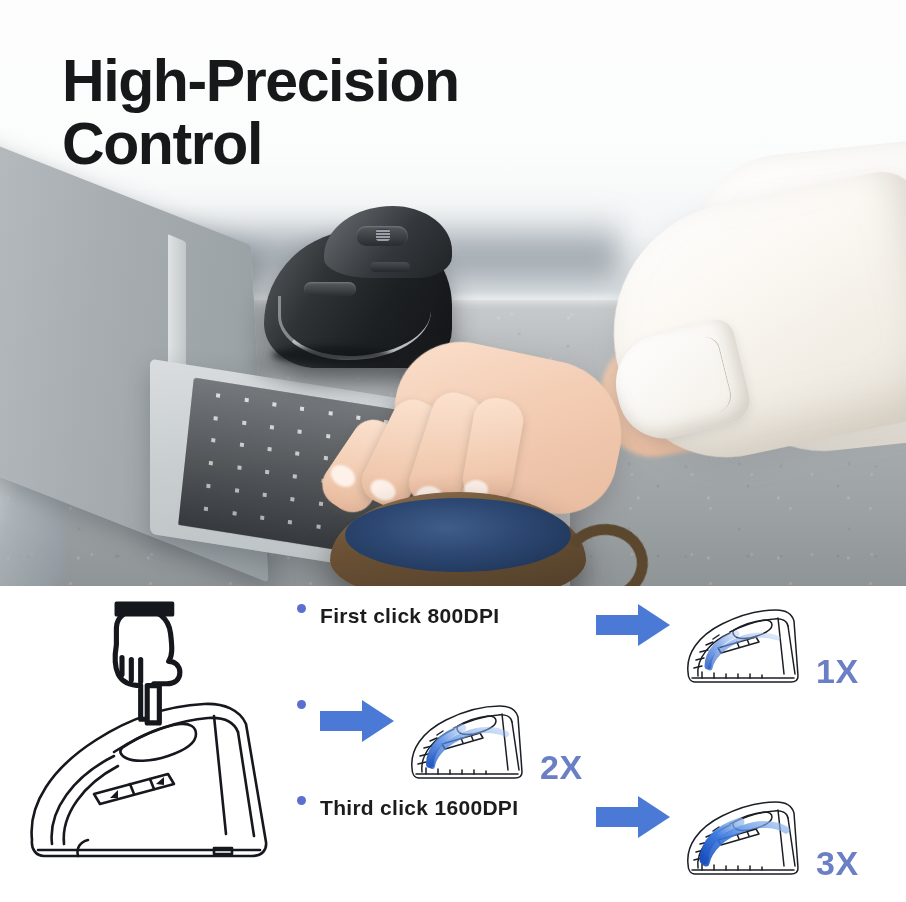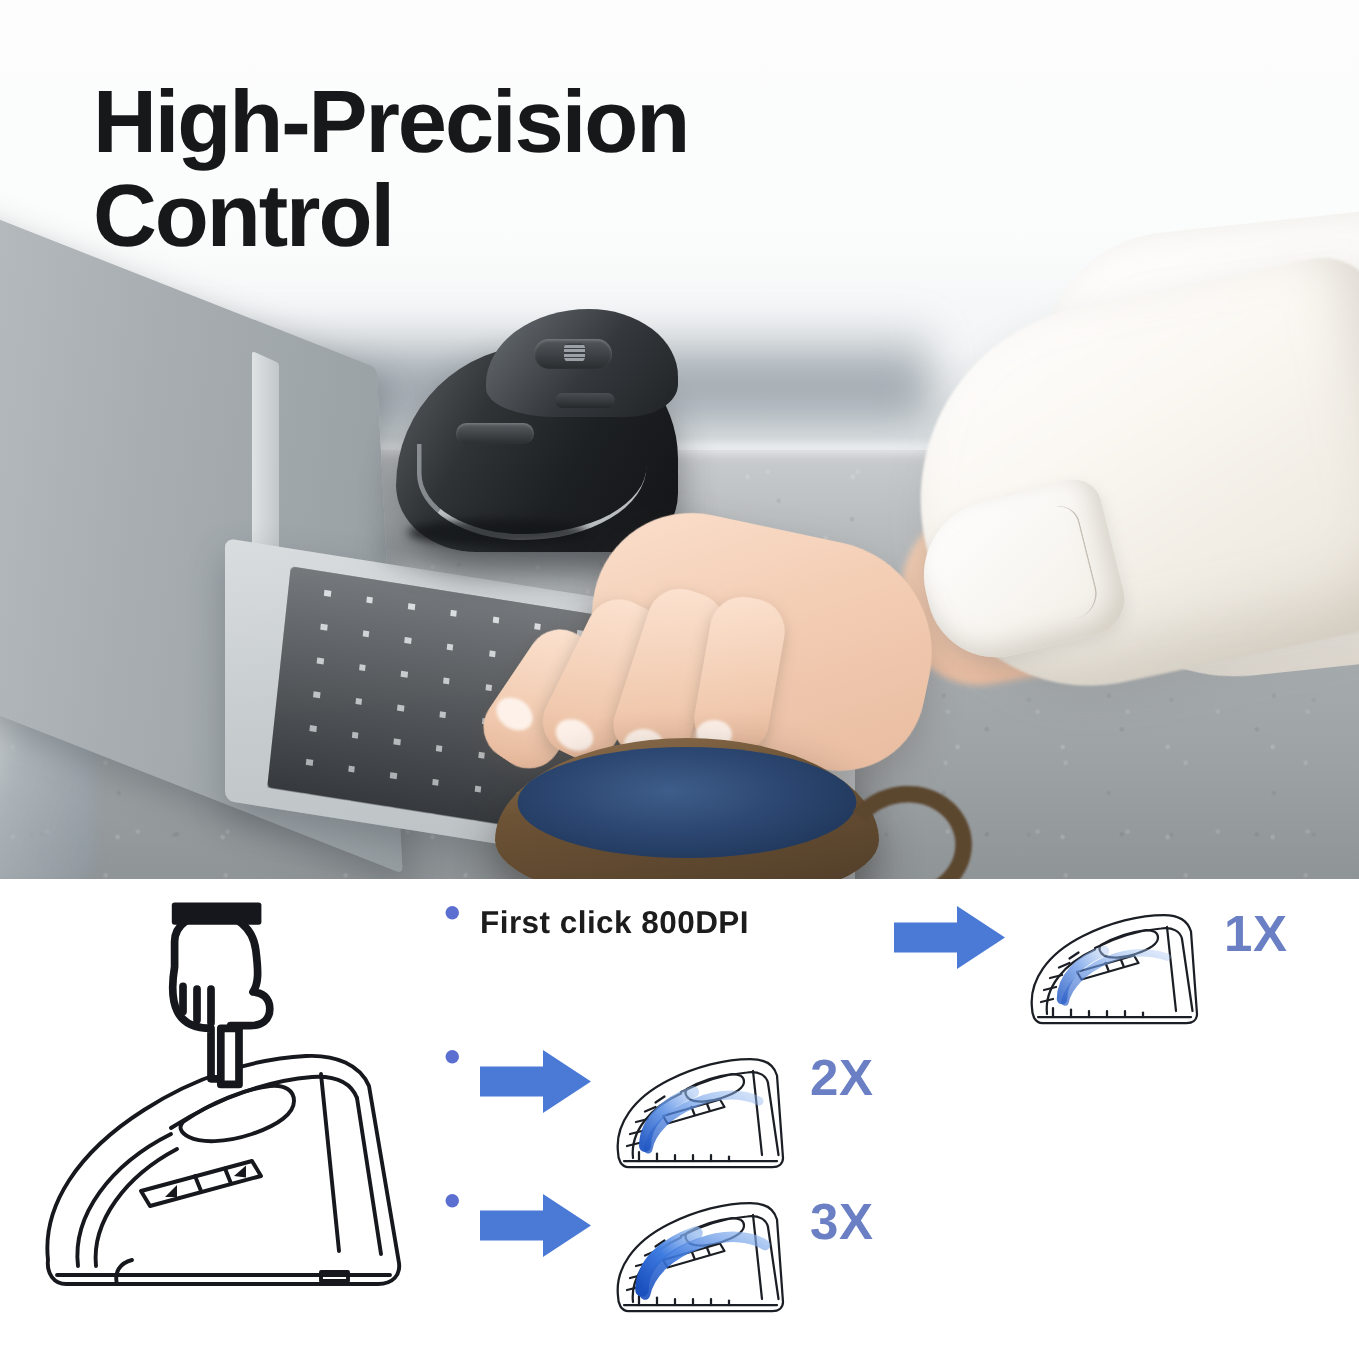--- a/index.html
+++ b/index.html
@@ -161,21 +161,21 @@
   .rowtext{font-size:21px;color:#1c1c1c;letter-spacing:.3px;white-space:pre;
            flex:0 0 auto;width:276px;}
 
   .arrow{flex:0 0 auto;width:74px;height:42px;position:relative;margin-right:12px;}
   .arrow .shaft{position:absolute;left:0;top:11px;width:46px;height:20px;background:#4a7ad6;}
   .arrow .head{position:absolute;left:42px;top:0;width:0;height:0;
       border-top:21px solid transparent;border-bottom:21px solid transparent;
       border-left:32px solid #4a7ad6;}
 
   .micon{flex:0 0 auto;width:118px;height:84px;margin-right:16px;}
-  .xlabel{flex:0 0 auto;font-size:34px;color:#6b80c4;letter-spacing:.5px;}
+  .xlabel{flex:0 0 auto;font-size:34px;color:#6b80c4;letter-spacing:.5px;margin-top:48px;}
 </style>
 </head>
 <body>
 
 <div class="page">
 
   <div class="hero">
     <div class="hero-bg"></div>
     <div class="horizon"></div>
     <div class="desk"></div>
@@ -367,20 +367,21 @@
             </g>
             <path d="M24 64 C24 48 38 35 56 28" stroke="url(#g2)" stroke-width="8" fill="none" stroke-linecap="round" opacity=".95"></path>
             <path d="M26 66 C28 54 40 42 58 35 C74 28 90 29 100 34" stroke="url(#g2)" stroke-width="6" fill="none" stroke-linecap="round" opacity=".8"></path>
           </svg>
         </span>
         <span class="xlabel">2X</span>
       </div>
 
       <div class="row r3">
         <span class="bullet"></span>
+        <span class="rowtext">Third click 1600DPI</span>
         <span class="arrow">
           <span class="shaft"></span>
             <span class="head"></span>
         </span>
         <span class="micon">
           <svg viewBox="0 0 118 84" width="118" height="84">
             <defs>
               <linearGradient id="g3" x1="0" y1="1" x2="1" y2="0">
                 <stop offset="0%" stop-color="#1a4fbe" stop-opacity="1"></stop>
                 <stop offset="50%" stop-color="#3f7ce0" stop-opacity="1"></stop>

